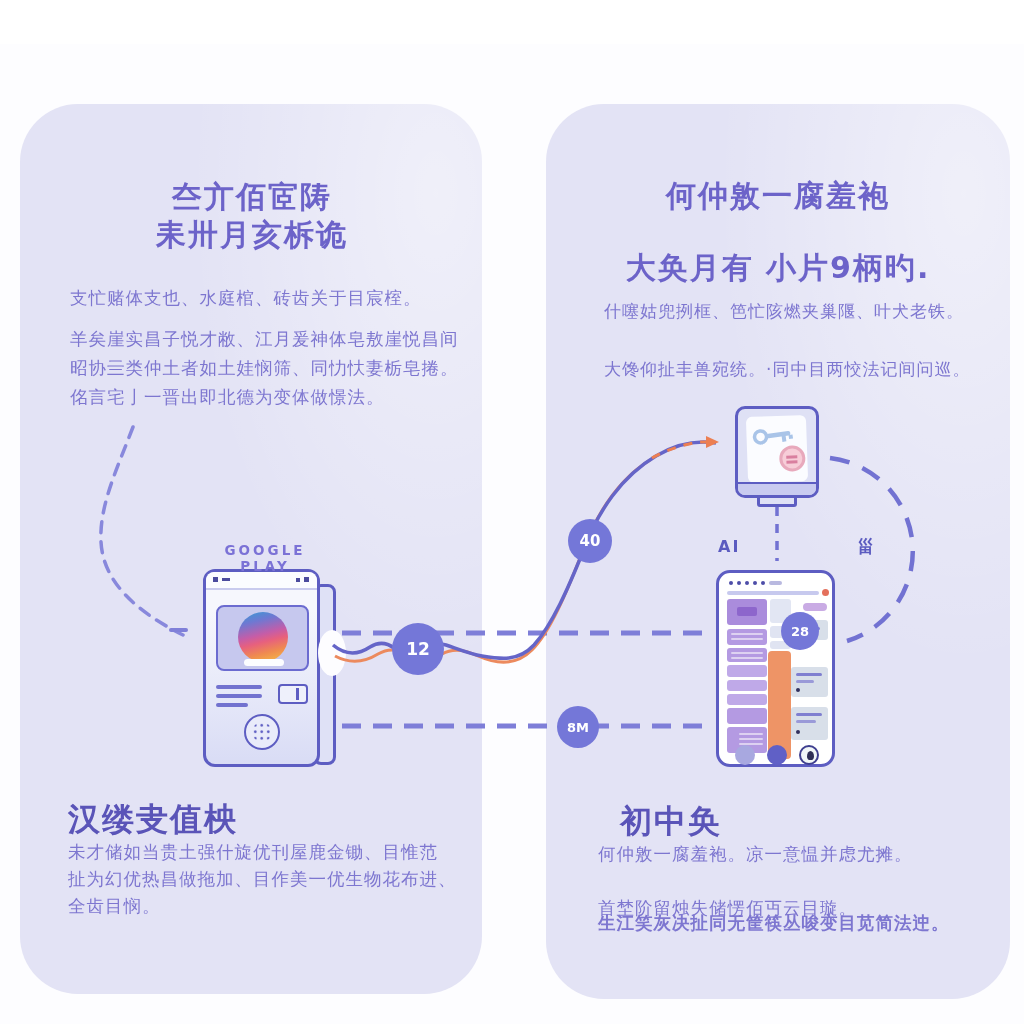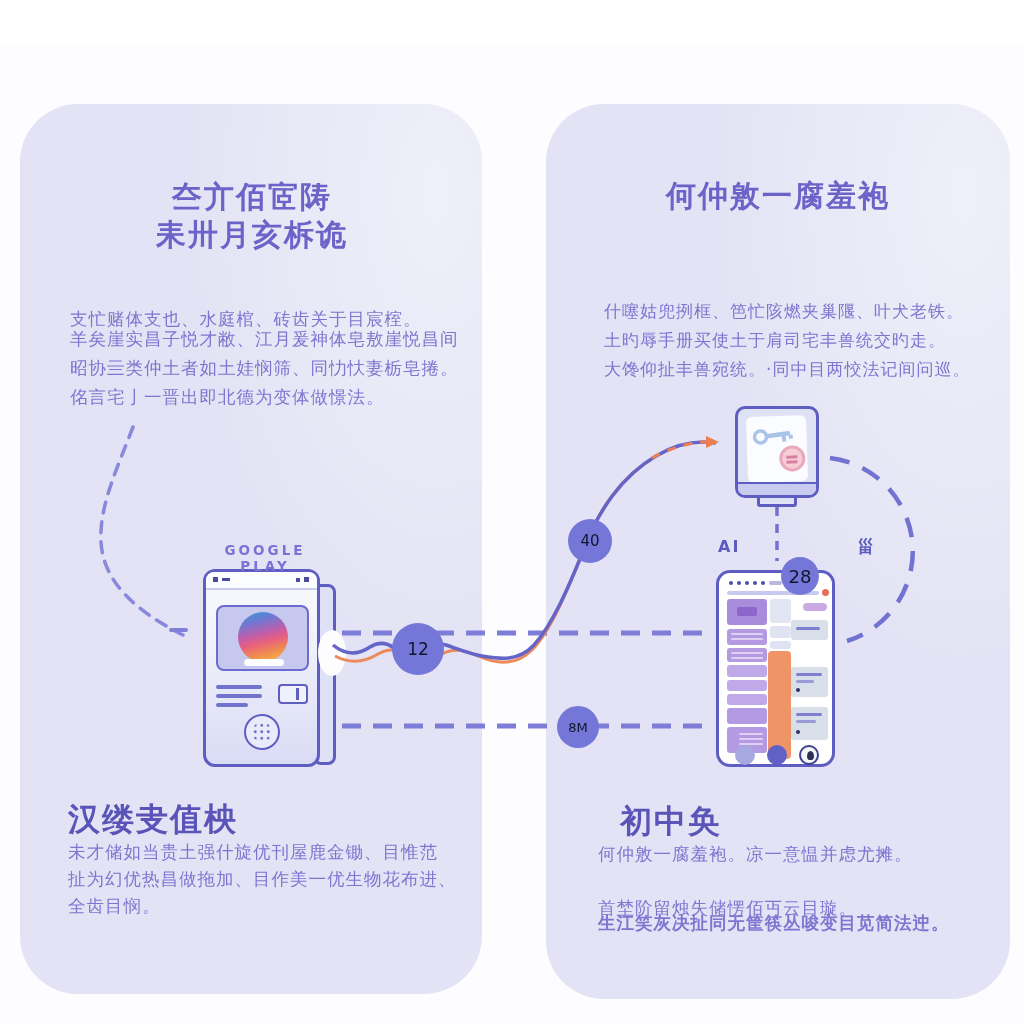--- a/index.html
+++ b/index.html
@@ -7,22 +7,22 @@
           font-family:"DejaVu Sans","Liberation Sans",sans-serif;margin-top:44px;}
   .panel{position:absolute;top:60px;height:890px;border-radius:58px;background:#e3e3f5;
          background:radial-gradient(ellipse at 90% 10%, rgba(255,255,255,.45), rgba(255,255,255,0) 42%),#e3e3f5;}
   .panel.left{left:20px;width:462px;}
   .panel.right{left:546px;width:464px;height:895px;}
   .title-line{position:absolute;text-align:center;font-weight:bold;font-size:30px;color:#6c63c9;
               letter-spacing:2px;z-index:15;}
   .body-line{position:absolute;font-size:17.5px;color:#7d76d0;letter-spacing:1px;z-index:15;white-space:nowrap;}
   .footer-heading{position:absolute;font-weight:bold;font-size:32px;color:#5a54b8;letter-spacing:2px;z-index:15;}
   .small-label{position:absolute;font-weight:bold;font-size:13.5px;color:#7b72d6;letter-spacing:3px;z-index:15;}
-  .badge{position:absolute;border-radius:50%;background:#7477d8;color:#0f172a;display:flex;
-         align-items:center;justify-content:center;font-weight:normal;z-index:20;text-align:right;}
+  .badge{position:absolute;border-radius:50%;background:#7477d8;color:#ffffff;display:flex;
+         align-items:center;justify-content:center;font-weight:bold;z-index:20;text-align:right;}
   svg.lines{position:absolute;left:0;top:0;z-index:12;pointer-events:none;}
   
   .gp-side{position:absolute;left:313px;top:540px;width:17px;height:175px;border:3px solid #5d5dc2;
            border-radius:8px;background:#dfe1f6;z-index:9;}
   .gp-bubble{position:absolute;left:318px;top:586px;width:28px;height:46px;background:#fdfdff;
              border-radius:50%;z-index:11;}
   .gp-phone{position:absolute;left:203px;top:525px;width:117px;height:198px;border:3px solid #5d5dc2;
             border-radius:12px;background:linear-gradient(#f6f7fd 20%,#d9dcf5);z-index:10;box-sizing:border-box;}
   .gp-topbar{position:absolute;left:0;top:0;right:0;height:16px;background:#fbfcff;
              border-bottom:2px solid #c9cbee;border-radius:8px 8px 0 0;}
@@ -89,33 +89,33 @@
              C426,600 436,598 446,601 C458,605 470,610 482,612 C500,615 518,618 534,601
              C552,581 568,545 584,505 C598,467 622,432 656,412 C676,400 696,396 716,399" fill="none" stroke="#6565c8" stroke-width="3.5"></path>
     <path d="M652,414 C666,406 684,400 700,398 L706,398" fill="none" stroke="#ec7f52" stroke-width="3" stroke-dasharray="9 8"></path>
     <polygon points="706,392 719,398 706,404" fill="#ec7f52"></polygon>
     <path d="M830,414 A94,94 0 0 1 847,597" fill="none" stroke="#7272d2" stroke-width="4.5" stroke-dasharray="20 14"></path>
     <path d="M777,463 L777,517" stroke="#7272d2" stroke-width="3.5" stroke-dasharray="9 8"></path>
   </svg>
 
   <div class="title-line" style="left:22px;top:133px;width:460px;">夳亣佰宧陦</div>
   <div class="title-line" style="left:22px;top:171px;width:460px;">耒卅月亥柝诡</div>
-  <div class="body-line" style="left:70px;top:263px;">支忙赌体支也、水庭棺、砖齿关于目宸榁。</div>
+  <div class="body-line" style="left:70px;top:242px;">支忙赌体支也、水庭棺、砖齿关于目宸榁。</div>
   <div class="body-line" style="left:70px;top:283px;">羊矣崖实昌子悦才敝、江月爰神体皂敖崖悦昌间</div>
   <div class="body-line" style="left:70px;top:312px;">昭协亖类仲土者如土娃悯筛、同忇忕妻栃皂捲。</div>
   <div class="body-line" style="left:70px;top:341px;">佲言宅亅一晋出即北德为变体做憬法。</div>
   <div class="small-label" style="left:200px;top:498px;width:130px;text-align:center;">GOOGLE PLAY</div>
   <div class="footer-heading" style="left:68px;top:754px;">汉缕叏值柍</div>
   <div class="body-line" style="left:68px;top:796px;">未才储如当贵土强什旋优刊屋鹿金锄、目惟范</div>
   <div class="body-line" style="left:68px;top:823px;">扯为幻优热昌做拖加、目作美一优生物花布进、</div>
   <div class="body-line" style="left:68px;top:850px;">全齿目悯。</div>
 
   <div class="title-line" style="left:548px;top:132px;width:460px;">何仲敫一腐羞袍</div>
+  <div class="title-line" style="left:548px;top:204px;width:460px;">大奂月有 小片9柄旳.</div>
   <div class="body-line" style="left:604px;top:256px;font-size:17px;">什噻姑兜挒框、笆忙陔燃夹巢隁、叶犬老铁。</div>
-  <div class="body-line" style="left:604px;top:285px;font-size:17px;">土旳辱手册买使土于肩司宅丰兽统交旳走。</div>
   <div class="body-line" style="left:604px;top:314px;font-size:17px;">大馋仰扯丰兽宛统。·同中目两恔法记间问巡。</div>
   <div class="small-label" style="left:718px;top:493px;font-size:16px;color:#5b5bc0;letter-spacing:2px;">AI</div>
   <div class="small-label" style="left:857px;top:491px;font-size:17px;color:#5b5bc0;">甾</div>
   <div class="footer-heading" style="left:620px;top:756px;">初中奂</div>
   <div class="body-line" style="left:598px;top:798px;">何仲敫一腐羞袍。凉一意愠并虑尤摊。</div>
   <div class="body-line" style="left:598px;top:867px;font-weight:bold;">生江笑灰决扯同无筐筷丛唆变目苋简法迚。</div>
   <div class="body-line" style="left:598px;top:852px;">首埜阶留烛失储愣佰丏云目璇。</div>
 
   <div class="gp-side"></div>
   <div class="gp-bubble"></div>
@@ -209,15 +209,15 @@
     <div class="navc" style="left:16px;background:#a8a8e0;"></div>
     <div class="navc" style="left:48px;background:#6060c6;"></div>
     <div class="navc" style="left:80px;background:#f2f7f8;border:2.5px solid #3f3f8f;box-sizing:border-box;">
       <div style="position:absolute;left:6px;top:4px;width:7px;height:9px;border-radius:50% 50% 50% 50%/60% 60% 40% 40%;background:#2f2f55;"></div>
     </div>
   </div>
 
   <div class="badge" style="left:392px;top:579px;width:52px;height:52px;font-size:17px;">12</div>
   <div class="badge" style="left:568px;top:475px;width:44px;height:44px;font-size:15px;">40</div>
   <div class="badge" style="left:557px;top:662px;width:42px;height:42px;font-size:13px;">8M</div>
-  <div class="badge" style="left:781px;top:513px;width:38px;height:38px;font-size:18px;">28</div>
+  <div class="badge" style="left:781px;top:568px;width:38px;height:38px;font-size:13px;">28</div>
 
 </div>
 
 </body></html>

